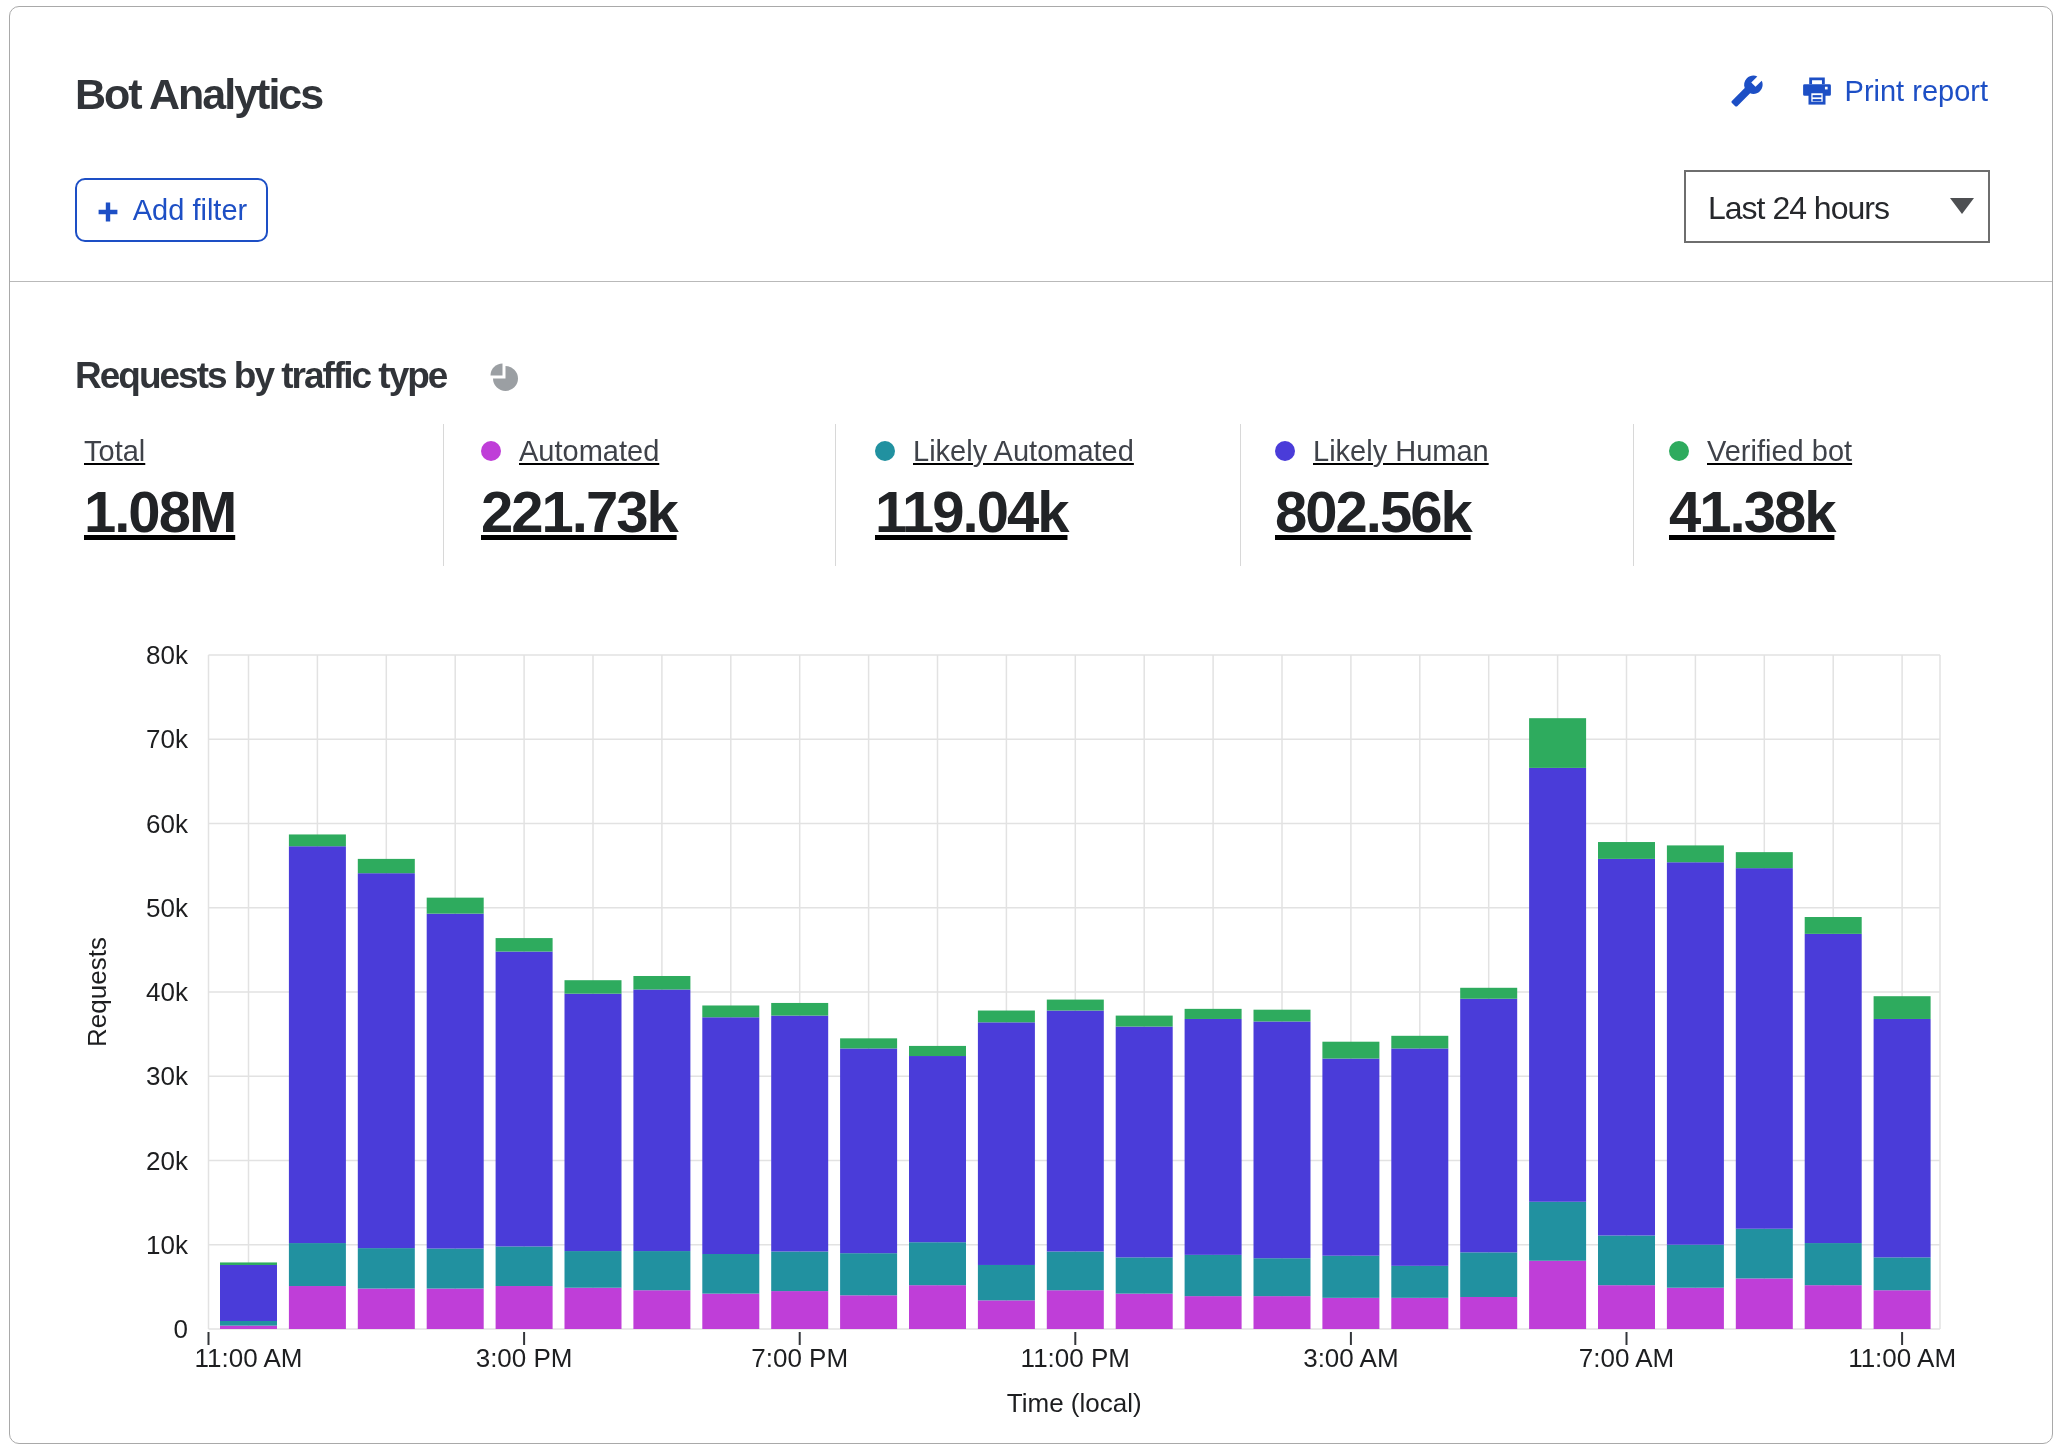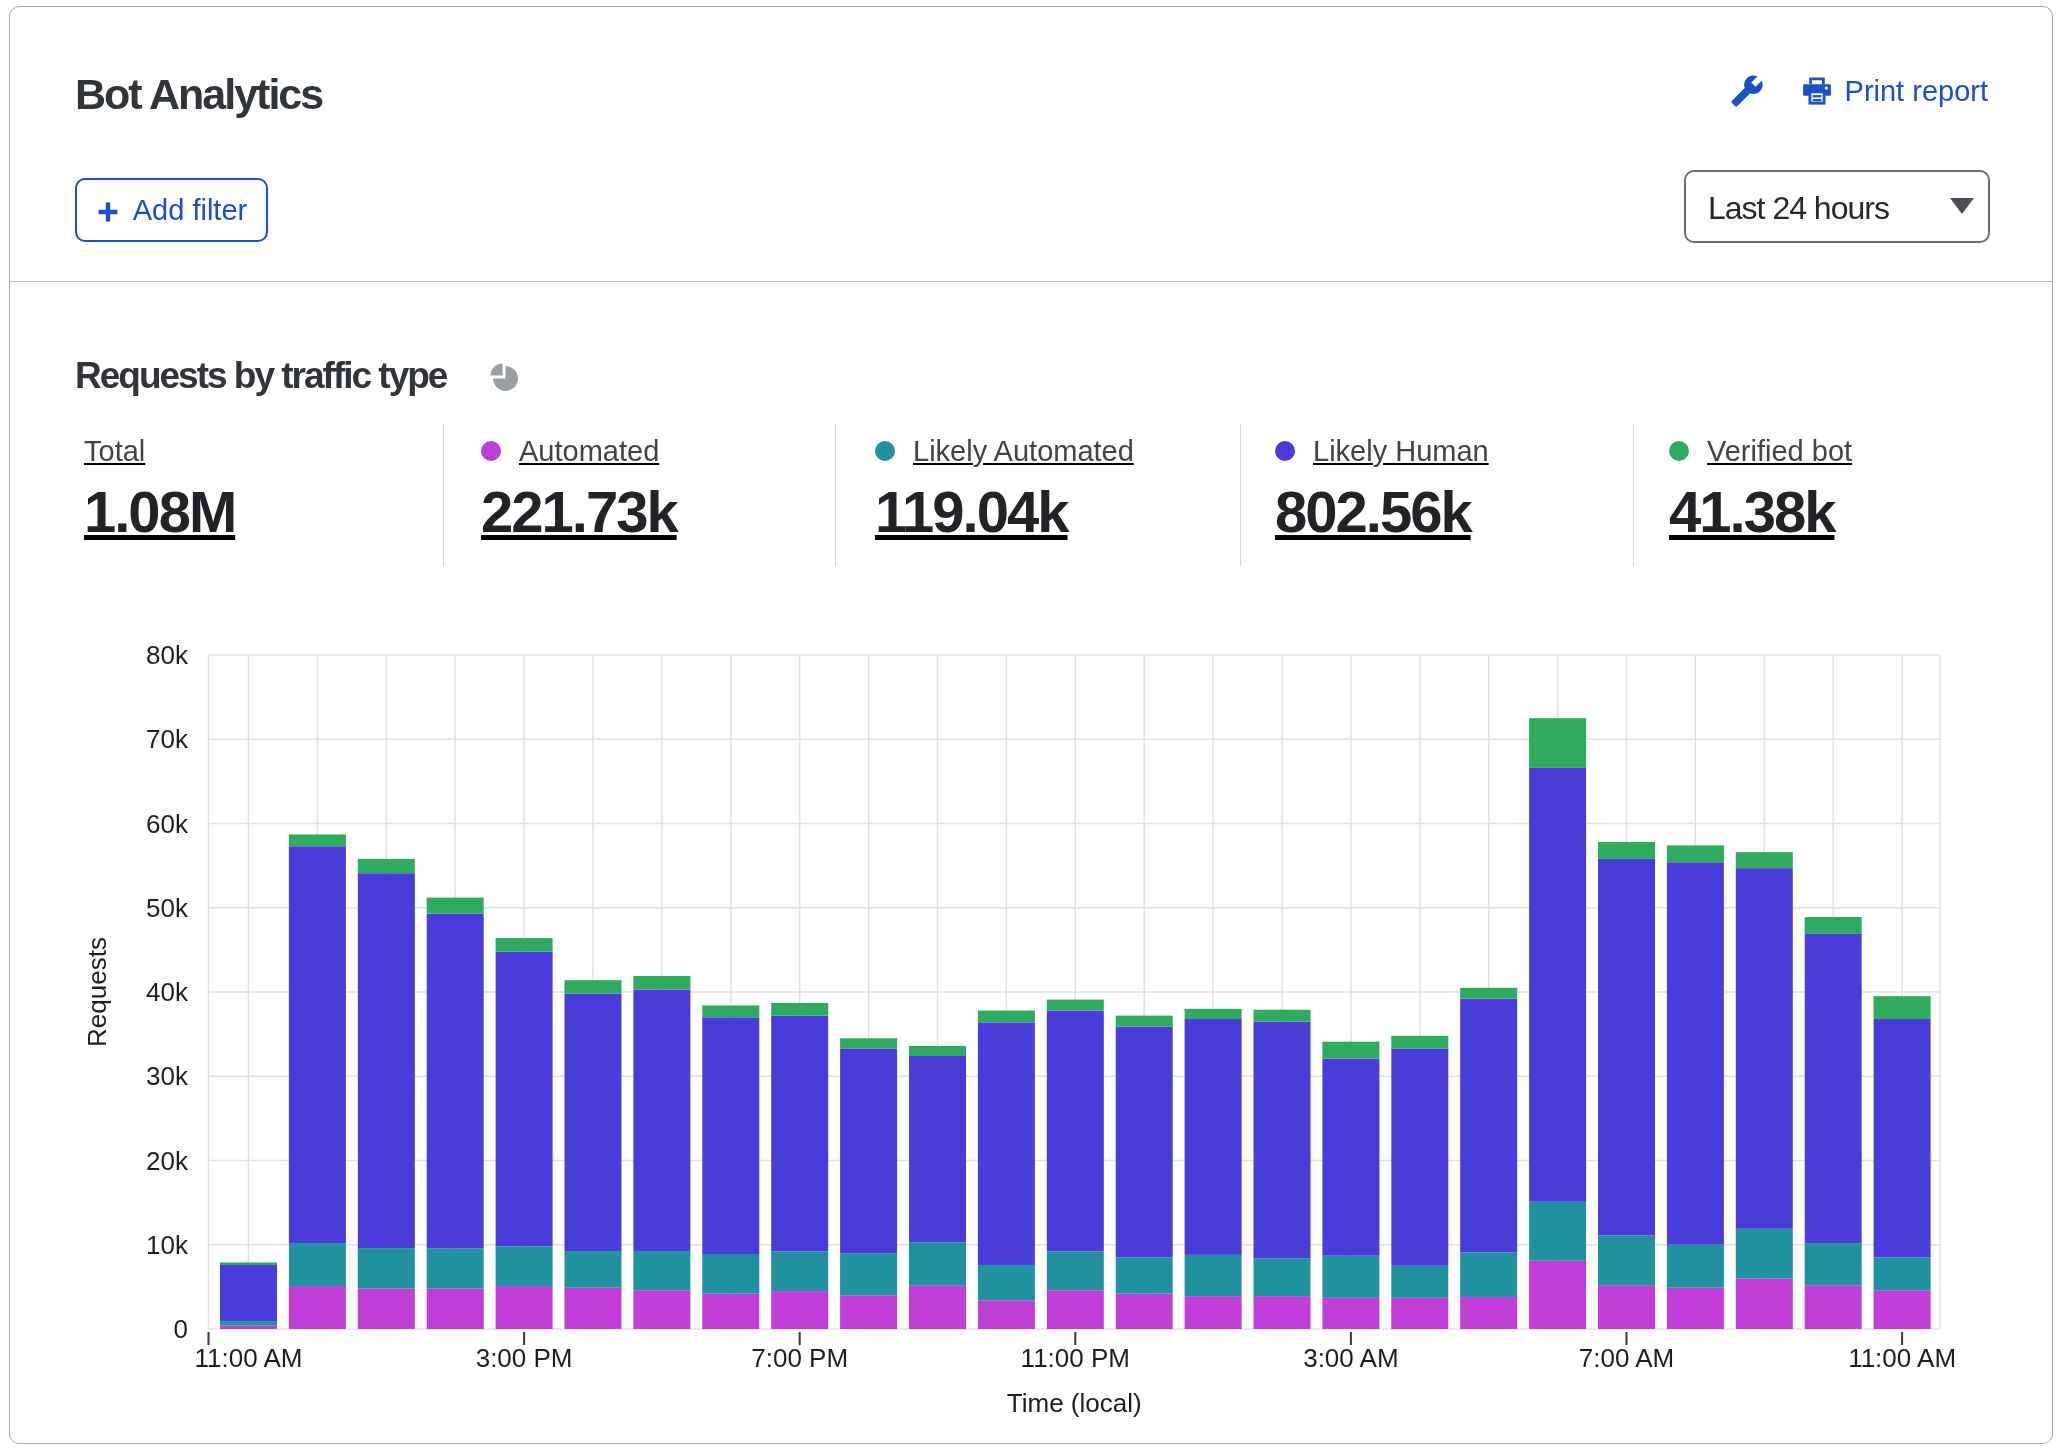--- a/index.html
+++ b/index.html
@@ -18,21 +18,21 @@
               font-weight:400; cursor:pointer; text-decoration:none; }
   .hdr-link .icn { width:34px; height:34px; display:block; }
 
   .add-filter { position:absolute; left:75px; top:178px; width:193px; height:64px;
                 border:2px solid #1d4fc5; border-radius:10px; background:#fff; color:#1d4fc5;
                 font-size:29px; font-family:inherit; display:flex; align-items:center;
                 justify-content:center; gap:13px; cursor:pointer; }
   .add-filter .icn { width:24px; height:24px; display:block; }
 
   .dropdown { position:absolute; left:1684px; top:170px; width:306px; height:73px;
-              border:2px solid #6e6e6e; border-radius:10px; background:#fff; display:flex;
+              border:2px solid #6e6e6e; border-radius:0; background:#fff; display:flex;
               align-items:center; cursor:pointer; }
   .dropdown .val { margin-left:22px; margin-top:3px; font-size:32px; letter-spacing:-1px; color:#26282c; }
   .dropdown .caret { position:absolute; right:14px; top:26px; width:0; height:0;
                      border-left:12px solid transparent; border-right:12px solid transparent;
                      border-top:16px solid #4d4f52; }
 
   .divider { position:absolute; left:10px; top:281px; width:2042px; height:0;
              border-top:1.5px solid #b9b9b9; }
 
   .section-heading { position:absolute; left:75px; top:355px; font-size:37px; font-weight:700;

